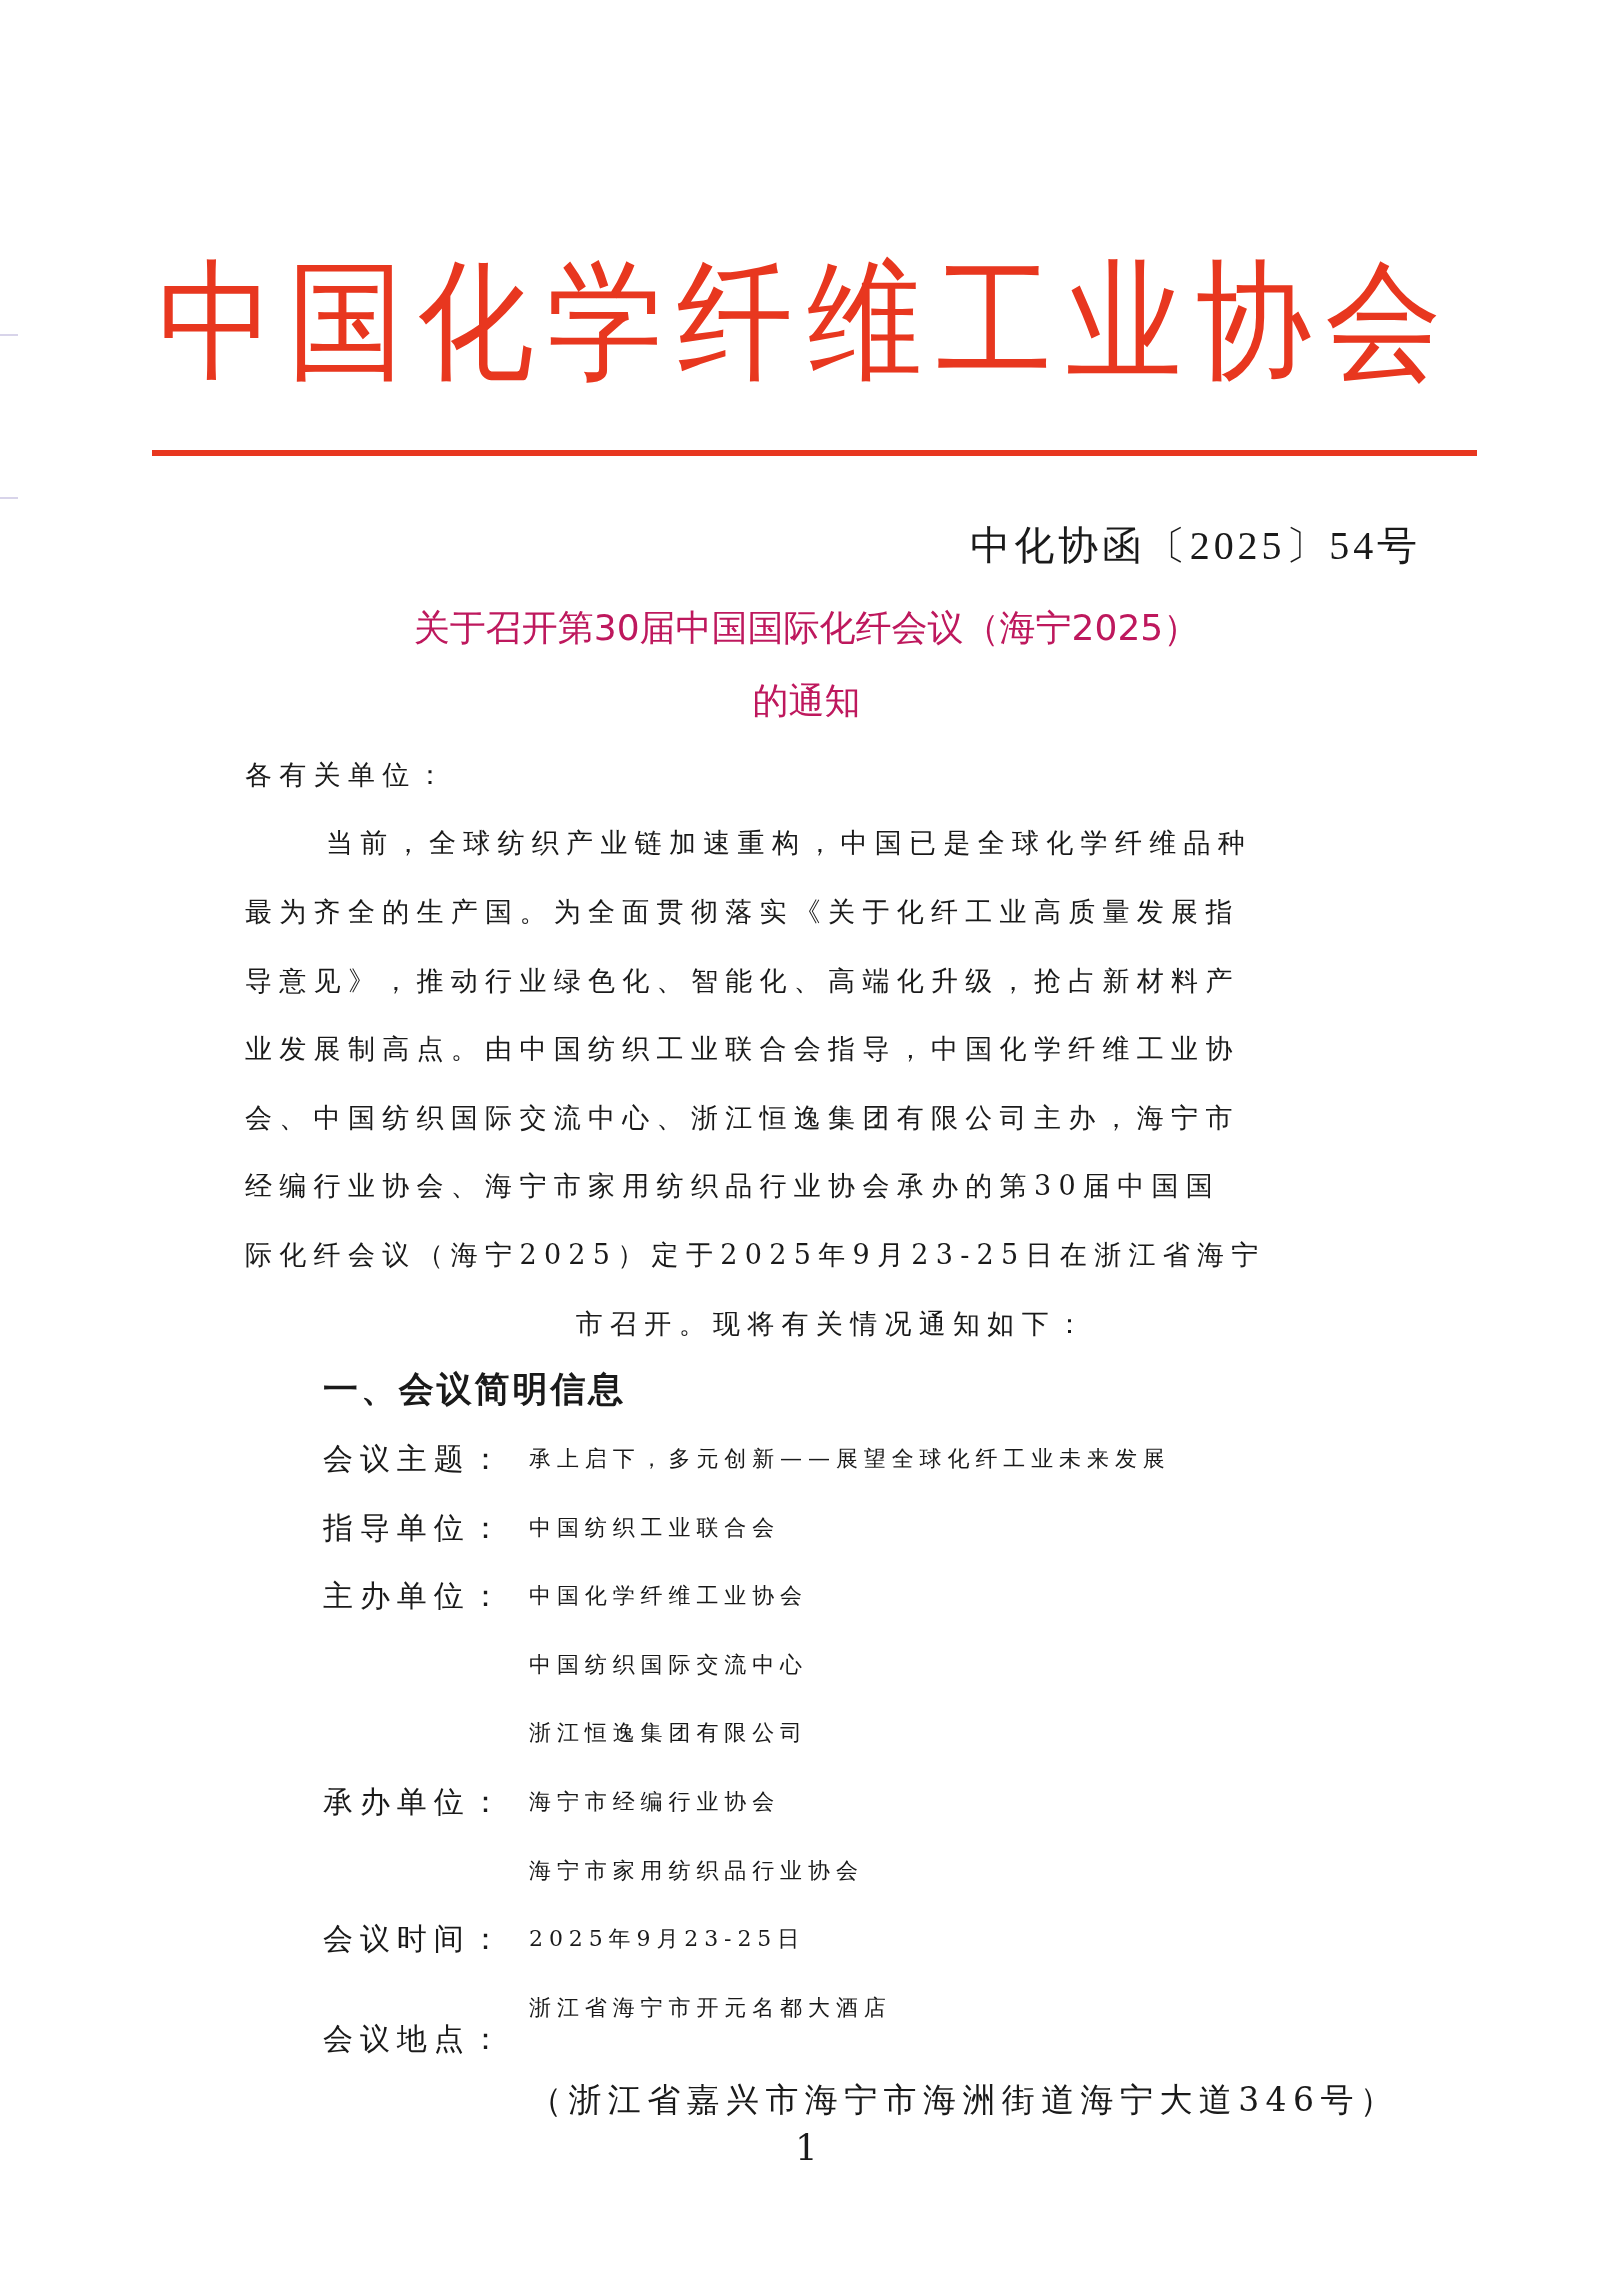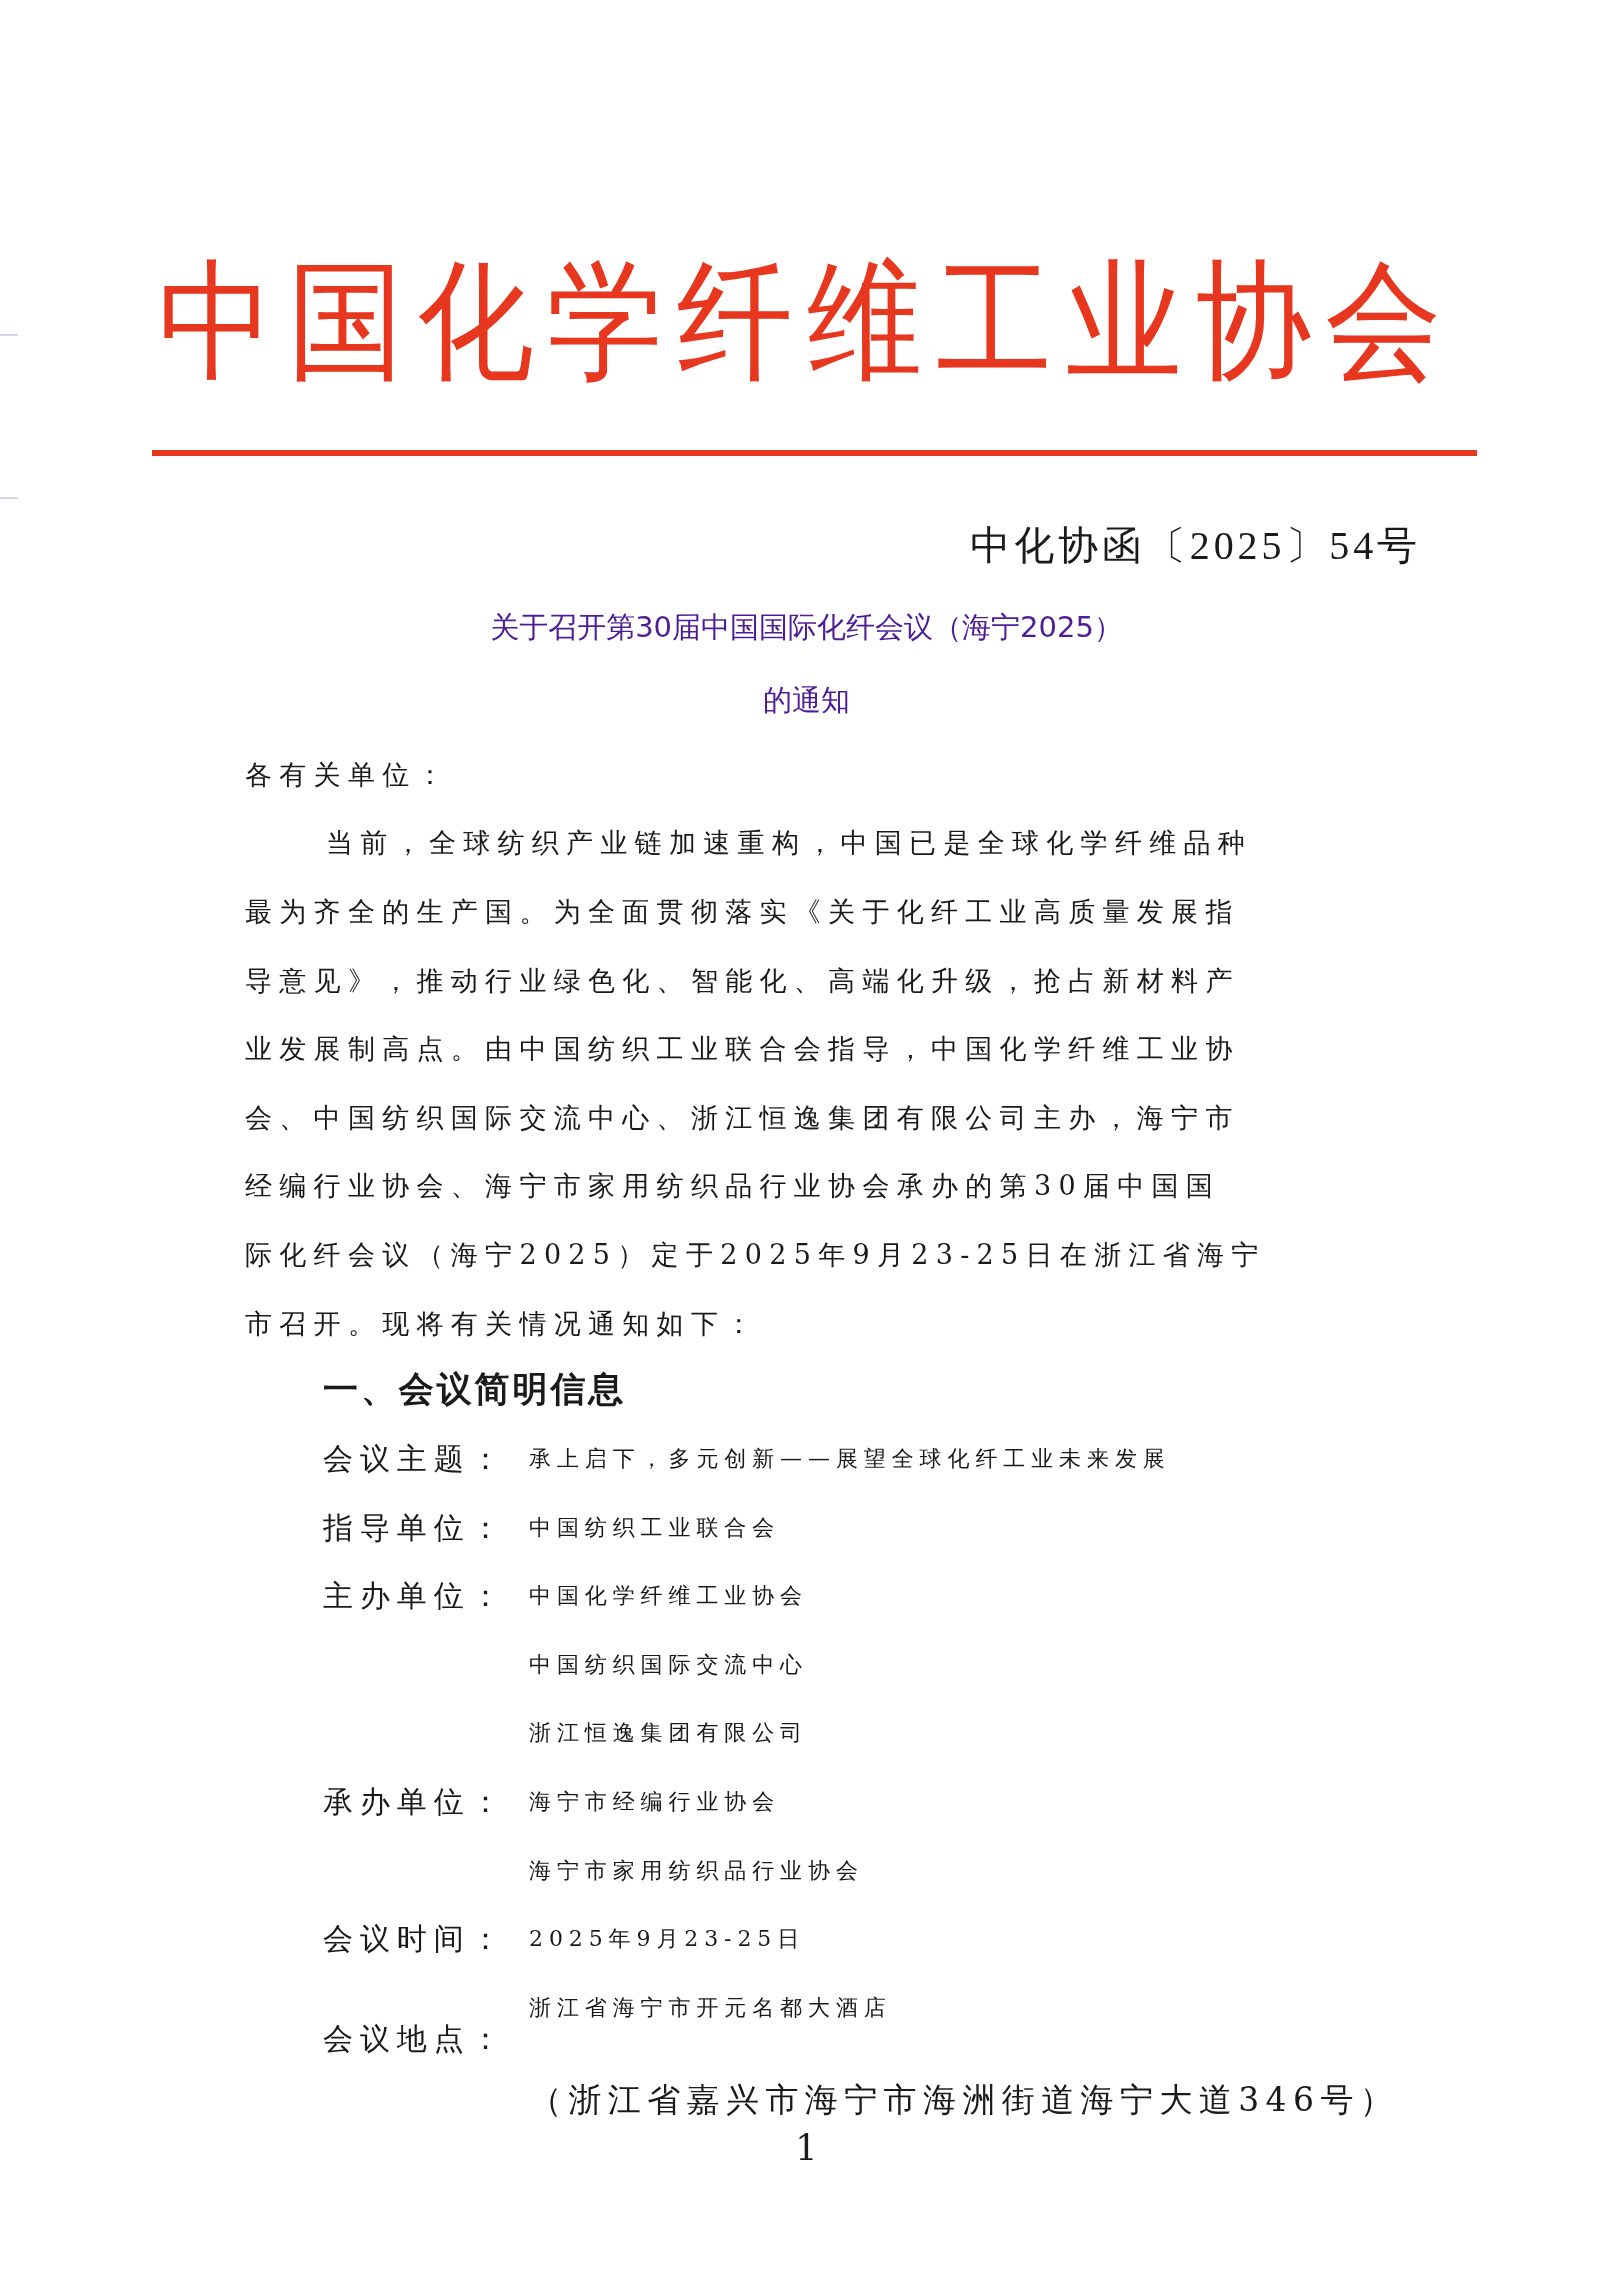--- a/index.html
+++ b/index.html
@@ -15,21 +15,21 @@
     font-size: 116px; line-height: 147px; letter-spacing: 13.7px; font-weight: normal;
     transform: scaleY(1.12);
   }
   .red-rule { left: 152px; top: 450px; width: 1325px; height: 5.9px; background: #e8371f; }
   .doc-no {
     right: 192px; top: 521px; font-size: 40px; line-height: 49px; letter-spacing: 3.9px; white-space: nowrap; font-family: Liberation Serif, serif;
   }
   .title {
     left: 0; width: 1613px; text-align: center;
     font-family: "DejaVu Sans", "Liberation Sans", sans-serif;
-    font-size: 29px; line-height: 59px; color: #4c1d95;
+    font-size: 36px; line-height: 59px; color: #be185d;
   }
   .t1 { top: 598px; }
   .t2 { top: 671px; }
   .line {
     left: 245px; width: 1176px; font-size: 27px; line-height: 43px; height: 43px;
     letter-spacing: 7.3px; white-space: nowrap; overflow: visible;
   }
   .indent { padding-left: 81px; }
   .heading {
     left: 323px; font-family: "DejaVu Sans", "Liberation Sans", sans-serif;
@@ -62,21 +62,21 @@
 <div class="abs line" style="top:753px;">各有关单位：</div>
 
 <div>
   <div class="abs line indent" style="top:821px;">当前，全球纺织产业链加速重构，中国已是全球化学纤维品种</div>
   <div class="abs line" style="top:890px;">最为齐全的生产国。为全面贯彻落实《关于化纤工业高质量发展指</div>
   <div class="abs line" style="top:959px;">导意见》，推动行业绿色化、智能化、高端化升级，抢占新材料产</div>
   <div class="abs line" style="top:1027px;">业发展制高点。由中国纺织工业联合会指导，中国化学纤维工业协</div>
   <div class="abs line" style="top:1096px;">会、中国纺织国际交流中心、浙江恒逸集团有限公司主办，海宁市</div>
   <div class="abs line" style="top:1164px;">经编行业协会、海宁市家用纺织品行业协会承办的第30届中国国</div>
   <div class="abs line" style="top:1233px;">际化纤会议（海宁2025）定于2025年9月23-25日在浙江省海宁</div>
-  <div class="abs line" style="top:1302px;">市召开。现将有关情况通知如下：</div>
+  <div class="abs line" style="top:1302px;text-align:center;">市召开。现将有关情况通知如下：</div>
 </div>
 
 <div class="abs heading" style="top:1368px;">一、会议简明信息</div>
 
 <div>
   <div class="abs info-label" style="top:1437px;">会议主题：</div>
   <div class="abs info-value" style="top:1437px;">承上启下，多元创新——展望全球化纤工业未来发展</div>
 
   <div class="abs info-label" style="top:1506px;">指导单位：</div>
   <div class="abs info-value" style="top:1506px;">中国纺织工业联合会</div>

